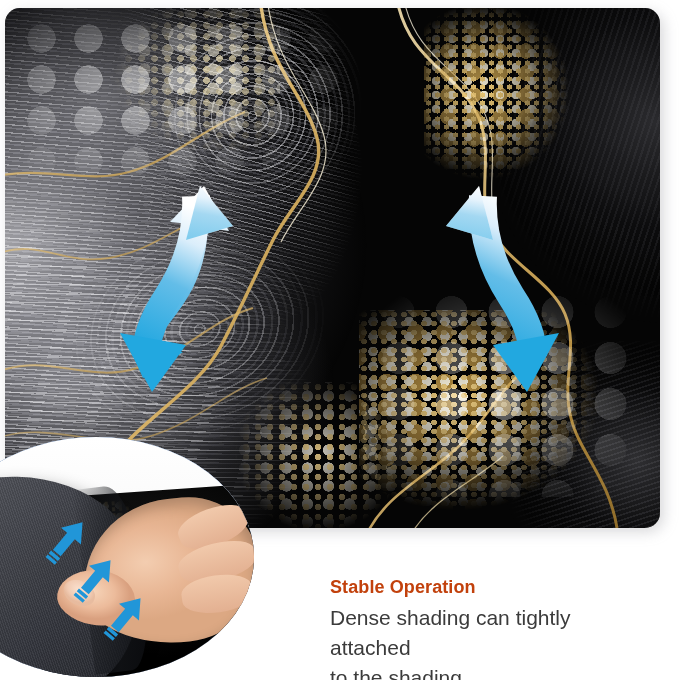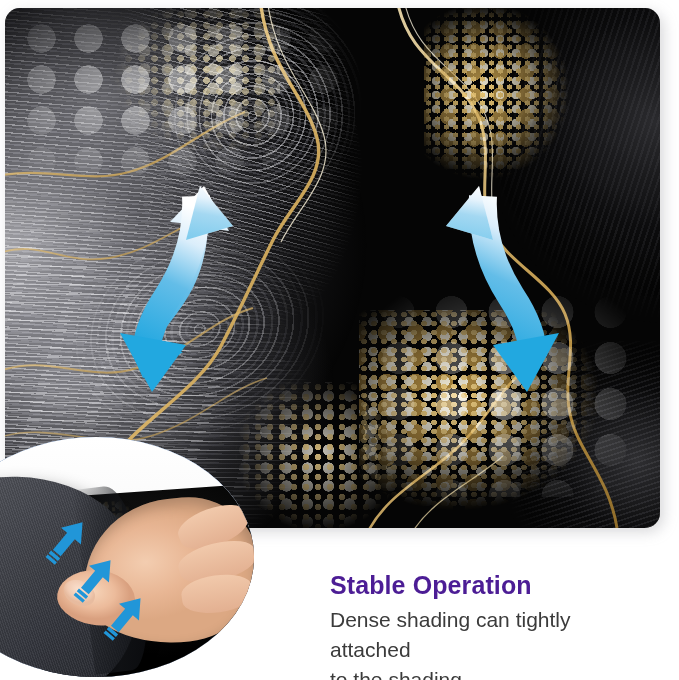--- a/index.html
+++ b/index.html
@@ -279,22 +279,22 @@
   }
   .f1{right:4%;top:10%;width:40%;height:26%;transform:rotate(-14deg);}
   .f2{right:2%;top:34%;width:44%;height:26%;transform:rotate(-8deg);}
   .f3{right:6%;top:56%;width:40%;height:26%;transform:rotate(-2deg);}
 
   .mini-arrows{position:absolute;left:0;top:0;width:316px;height:240px;}
 
   
   .txt{position:absolute;left:330px;top:563px;width:330px;}
   .headline{
-    font-size:25px;font-weight:bold;color:#4c1d95;letter-spacing:.1px;
-    line-height:1.12;margin:8px 0 6px 0;
+    font-size:18px;font-weight:bold;color:#c2410c;letter-spacing:.1px;
+    line-height:1.12;margin:14px 0 6px 0;
   }
   .sub{
     font-size:21px;color:#3b3b3b;line-height:1.42;margin:0;
     max-width:318px;
   }
 </style>
 </head>
 <body>
 
 <div class="stage">

